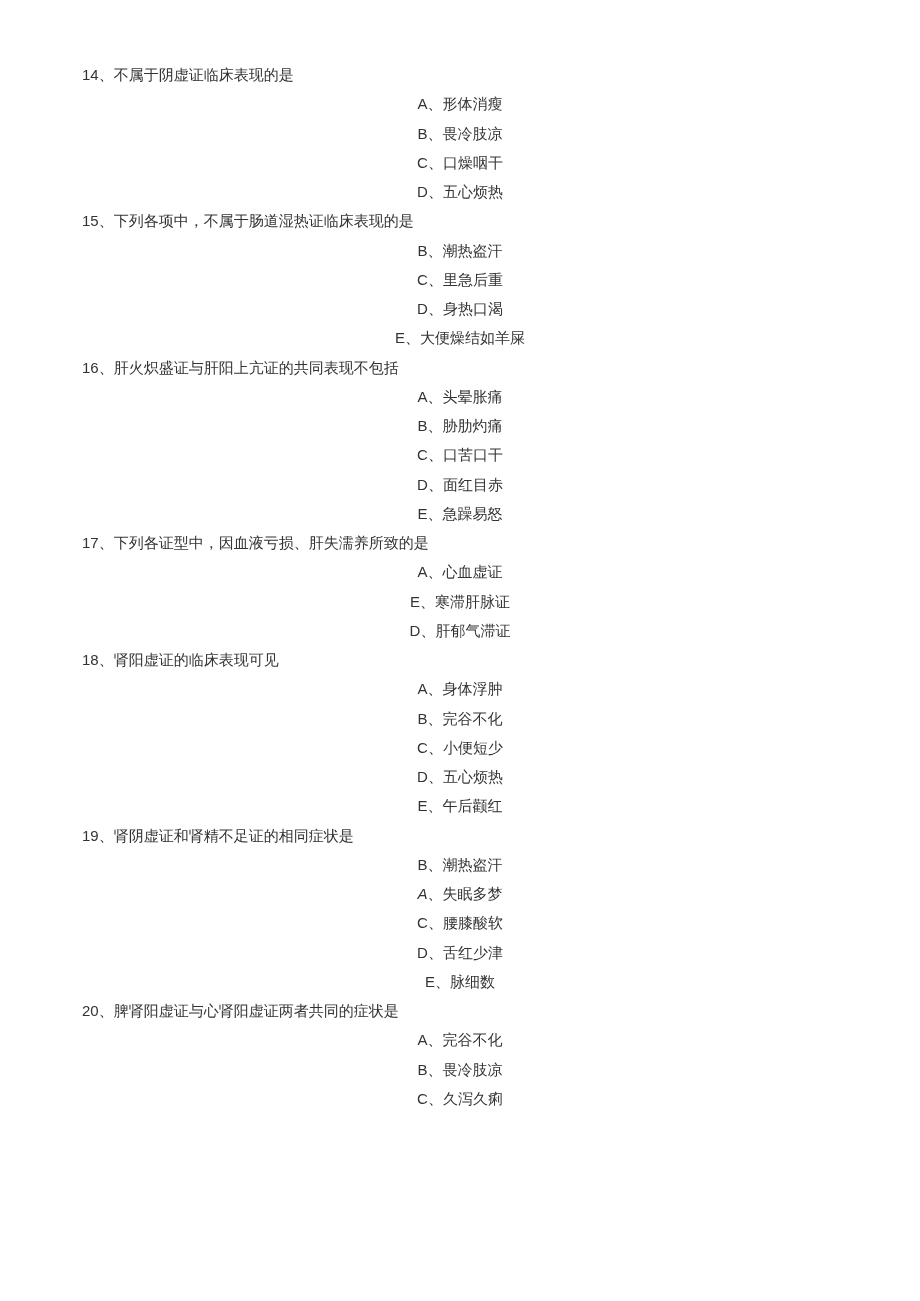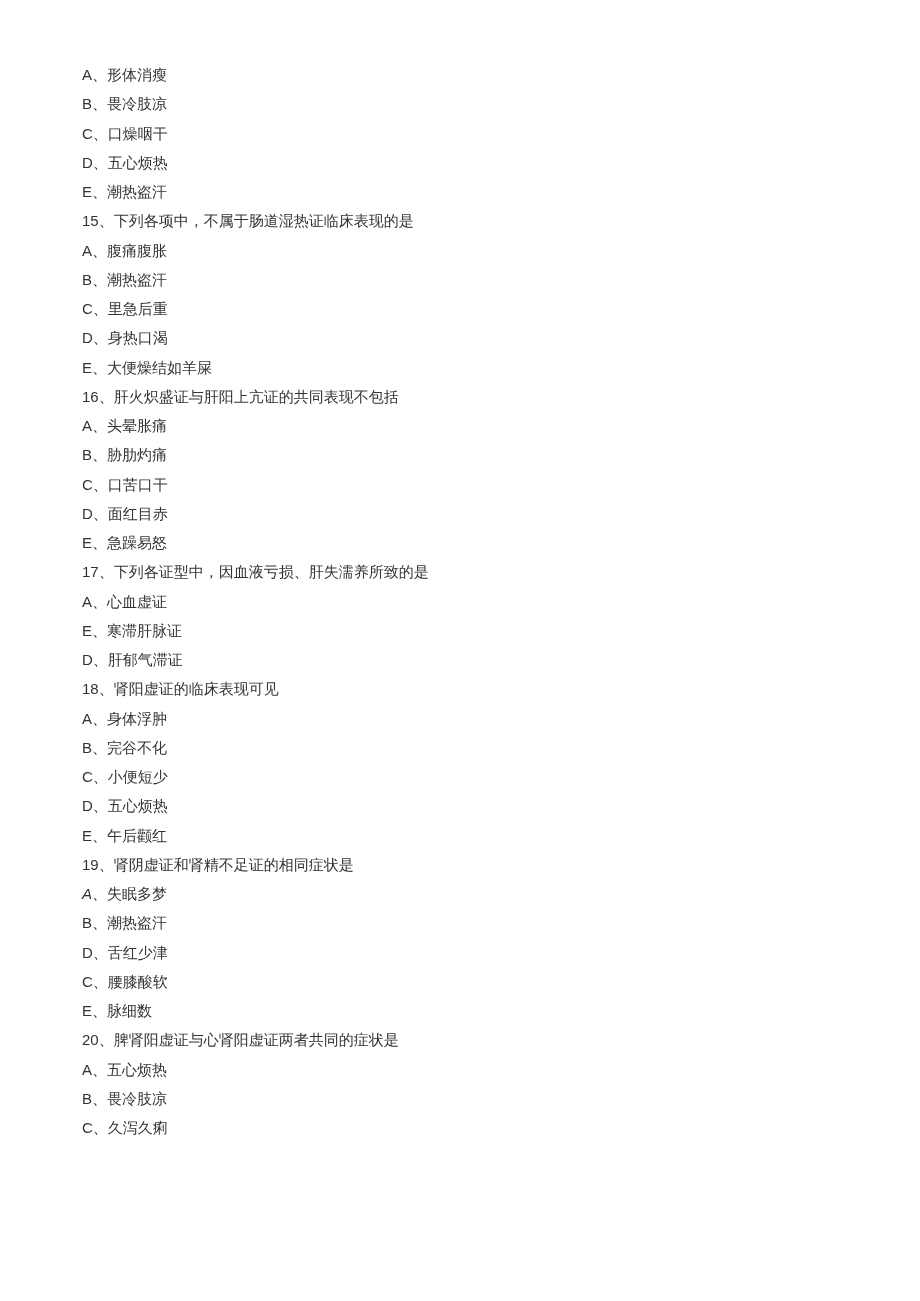--- a/index.html
+++ b/index.html
@@ -17,39 +17,39 @@
       line-height: 1.95;
     }
     .question {
       margin-bottom: 0;
     }
     .question-line {
       display: block;
     }
     .option-line {
       display: block;
+      text-align: center;
     }
     .italic {
       font-style: italic;
     }
   </style>
 </head>
 <body>
 
 <div id="content">
     <div class="question">
+      <div class="question-line">14、不属于阴虚证临床表现的是</div>
       <div class="option-line">A、形体消瘦</div>
       <div class="option-line">B、畏冷肢凉</div>
       <div class="option-line">C、口燥咽干</div>
       <div class="option-line">D、五心烦热</div>
-      <div class="option-line">E、潮热盗汗</div>
     </div>
     <div class="question">
       <div class="question-line">15、下列各项中，不属于肠道湿热证临床表现的是</div>
-      <div class="option-line">A、腹痛腹胀</div>
       <div class="option-line">B、潮热盗汗</div>
       <div class="option-line">C、里急后重</div>
       <div class="option-line">D、身热口渴</div>
       <div class="option-line">E、大便燥结如羊屎</div>
     </div>
     <div class="question">
       <div class="question-line">16、肝火炽盛证与肝阳上亢证的共同表现不包括</div>
       <div class="option-line">A、头晕胀痛</div>
       <div class="option-line">B、胁肋灼痛</div>
       <div class="option-line">C、口苦口干</div>
@@ -65,25 +65,25 @@
     <div class="question">
       <div class="question-line">18、肾阳虚证的临床表现可见</div>
       <div class="option-line">A、身体浮肿</div>
       <div class="option-line">B、完谷不化</div>
       <div class="option-line">C、小便短少</div>
       <div class="option-line">D、五心烦热</div>
       <div class="option-line">E、午后颧红</div>
     </div>
     <div class="question">
       <div class="question-line">19、肾阴虚证和肾精不足证的相同症状是</div>
+      <div class="option-line">B、潮热盗汗</div>
       <div class="option-line"><span class="italic">A</span><span>、失眠多梦</span></div>
-      <div class="option-line">B、潮热盗汗</div>
+      <div class="option-line">C、腰膝酸软</div>
       <div class="option-line">D、舌红少津</div>
-      <div class="option-line">C、腰膝酸软</div>
       <div class="option-line">E、脉细数</div>
     </div>
     <div class="question">
       <div class="question-line">20、脾肾阳虚证与心肾阳虚证两者共同的症状是</div>
-      <div class="option-line">A、五心烦热</div>
+      <div class="option-line">A、完谷不化</div>
       <div class="option-line">B、畏冷肢凉</div>
       <div class="option-line">C、久泻久痢</div>
     </div>
   </div>
 
 </body></html>

